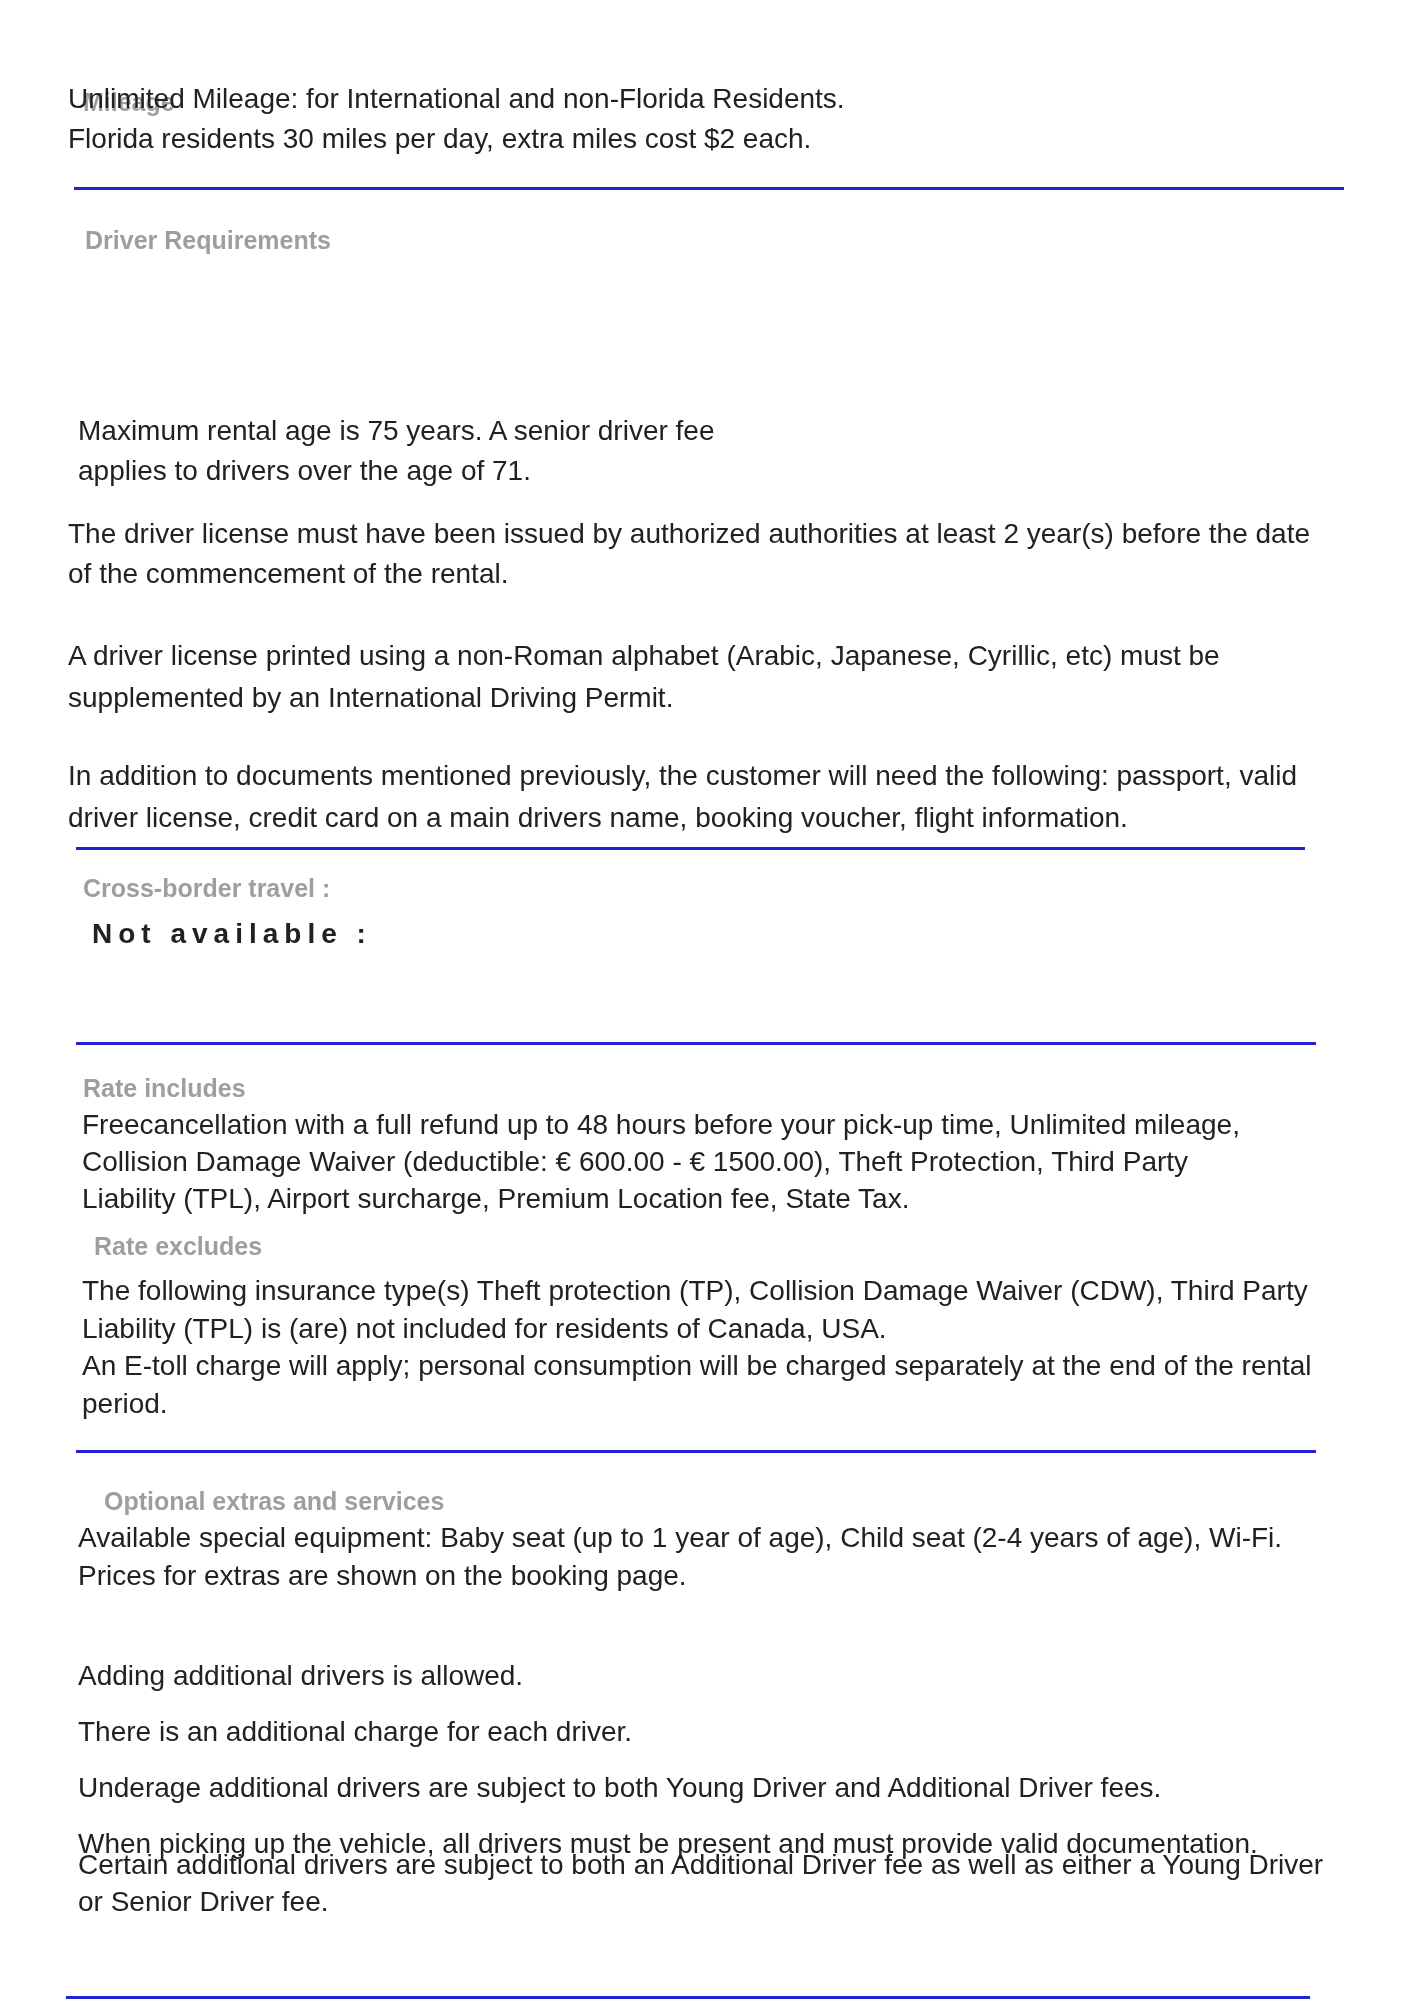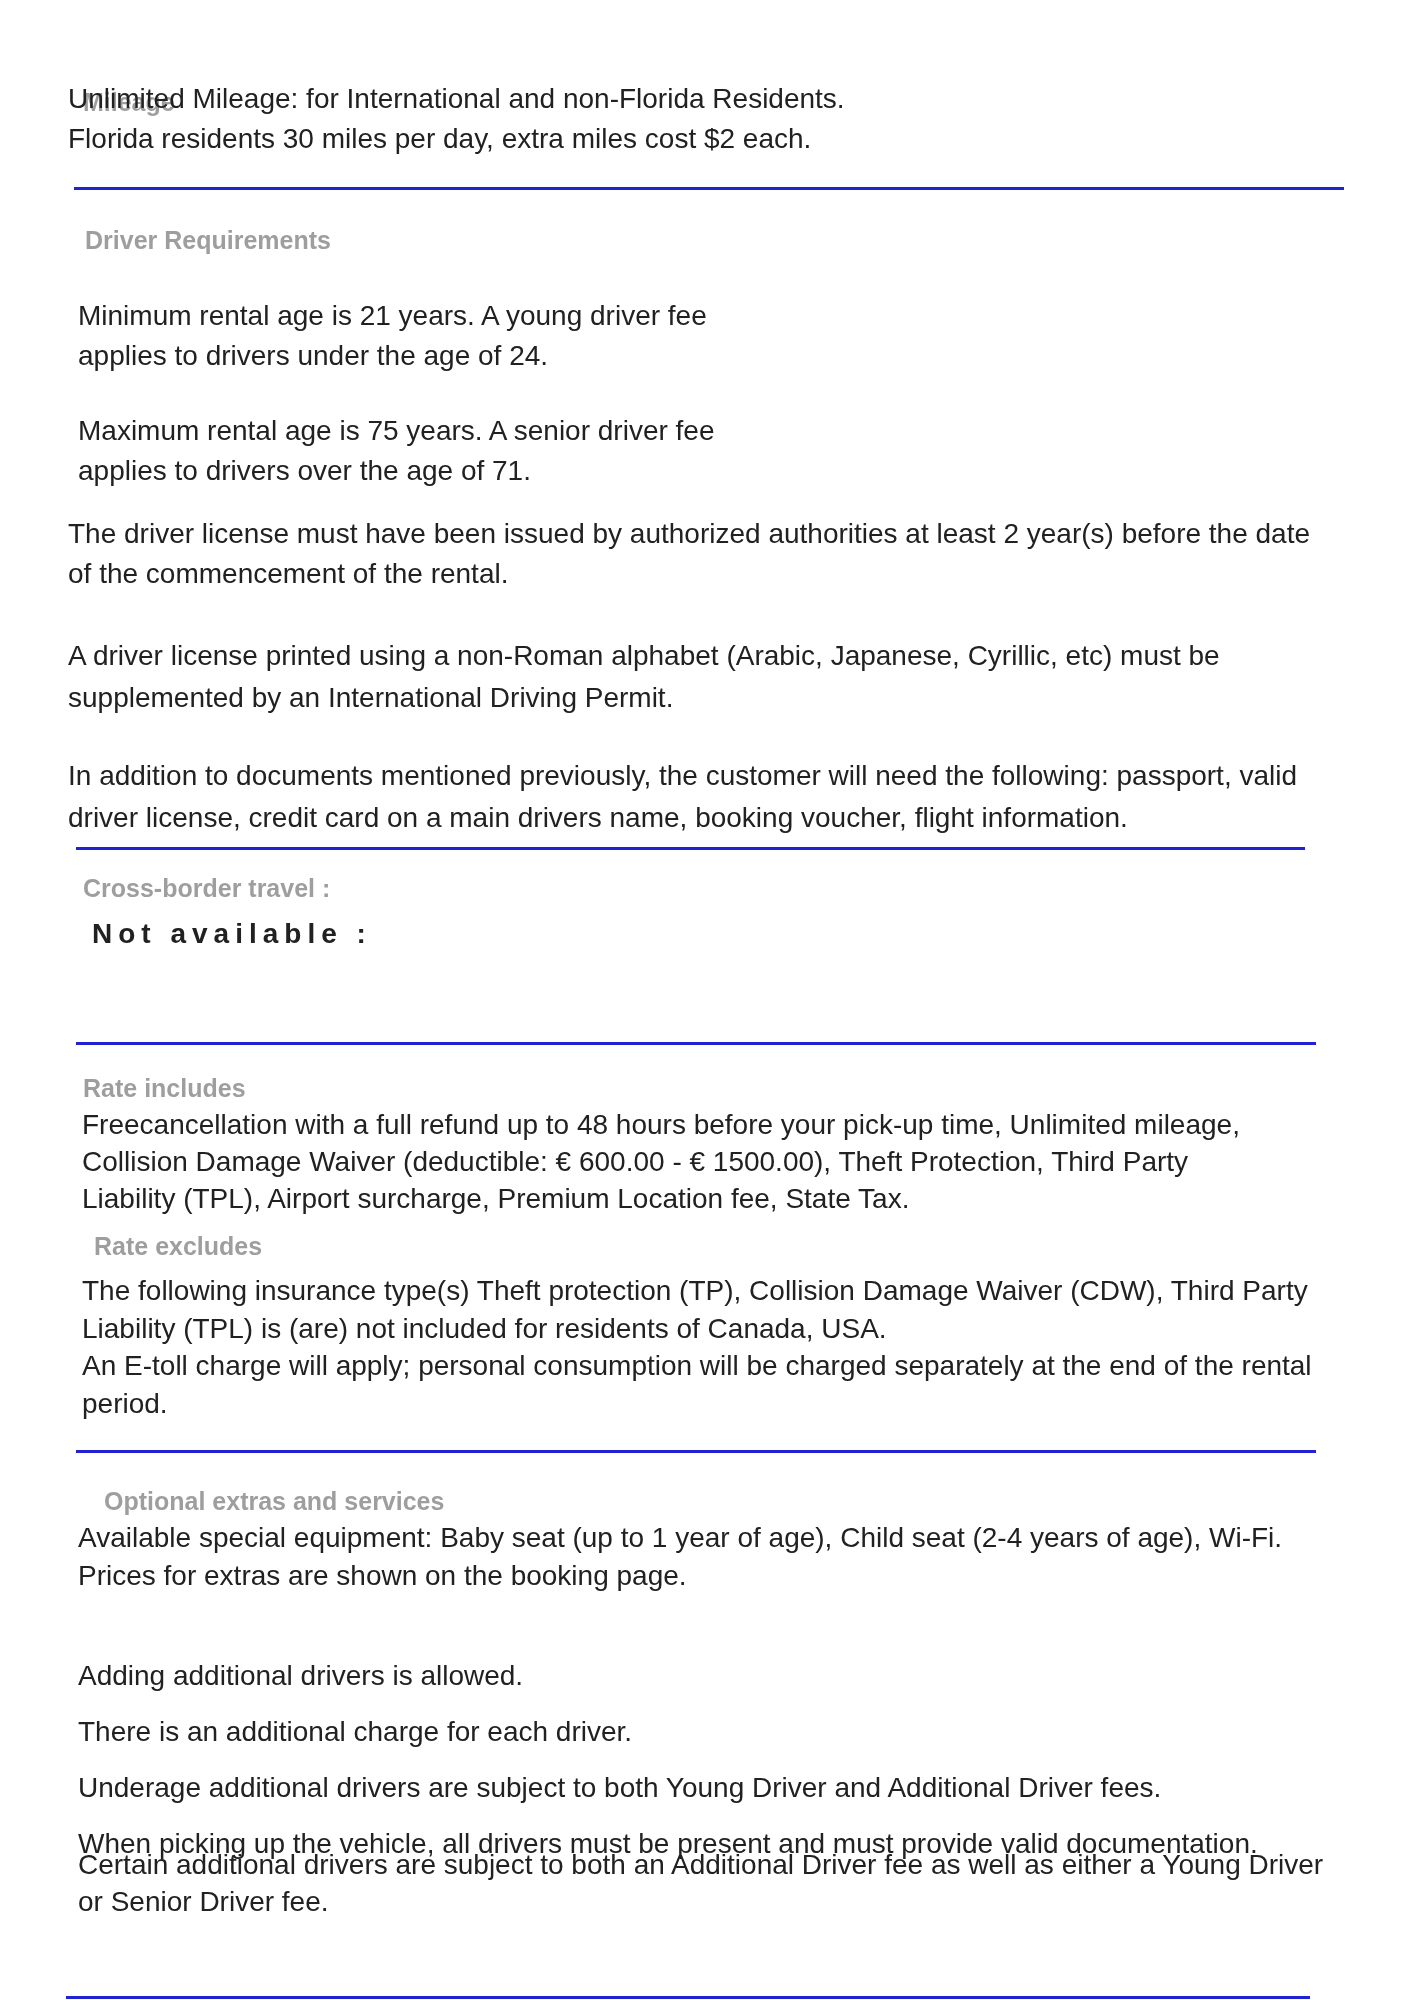--- a/index.html
+++ b/index.html
@@ -67,22 +67,20 @@
 
 <div class="page">
 
   <div class="h" id="h-mileage">Mileage</div>
   <div class="p" id="p-mileage">Unlimited Mileage: for International and non-Florida Residents.
 Florida residents 30 miles per day, extra miles cost $2 each.</div>
 
   <div class="divider" id="d1"></div>
 
   <div class="h" id="h-dr">Driver Requirements</div>
-  <div class="p" id="p-min">Minimum rental age is 21 years. A young driver fee
-applies to drivers under the age of 24.</div>
   <div class="p" id="p-max">Maximum rental age is 75 years. A senior driver fee
 applies to drivers over the age of 71.</div>
   <div class="p" id="p-lic">The driver license must have been issued by authorized authorities at least 2 year(s) before the date
 of the commencement of the rental.</div>
   <div class="p" id="p-alpha">A driver license printed using a non-Roman alphabet (Arabic, Japanese, Cyrillic, etc) must be
 supplemented by an International Driving Permit.</div>
   <div class="p" id="p-docs">In addition to documents mentioned previously, the customer will need the following: passport, valid
 driver license, credit card on a main drivers name, booking voucher, flight information.</div>
 
   <div class="divider" id="d2"></div>

